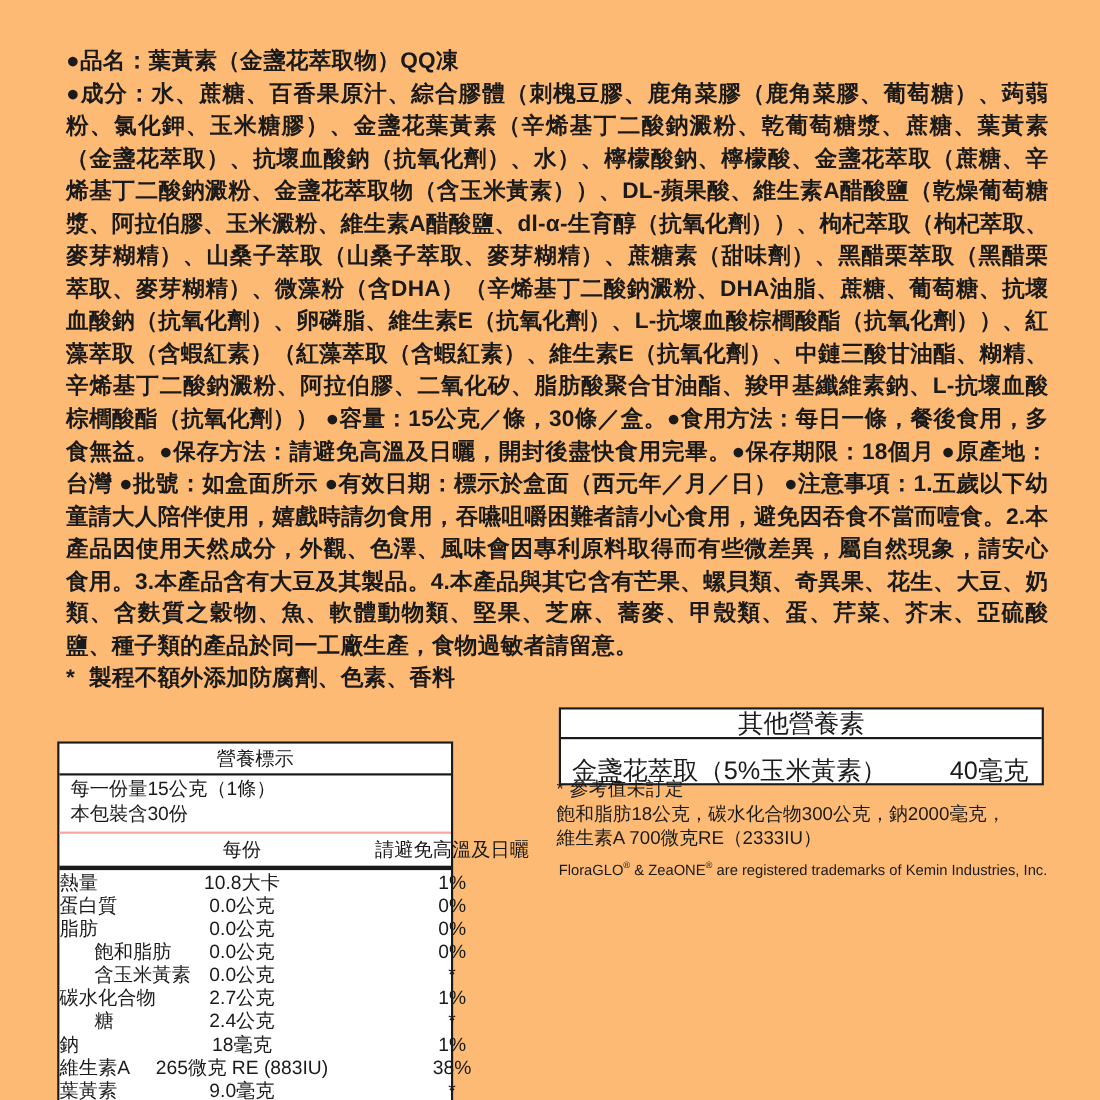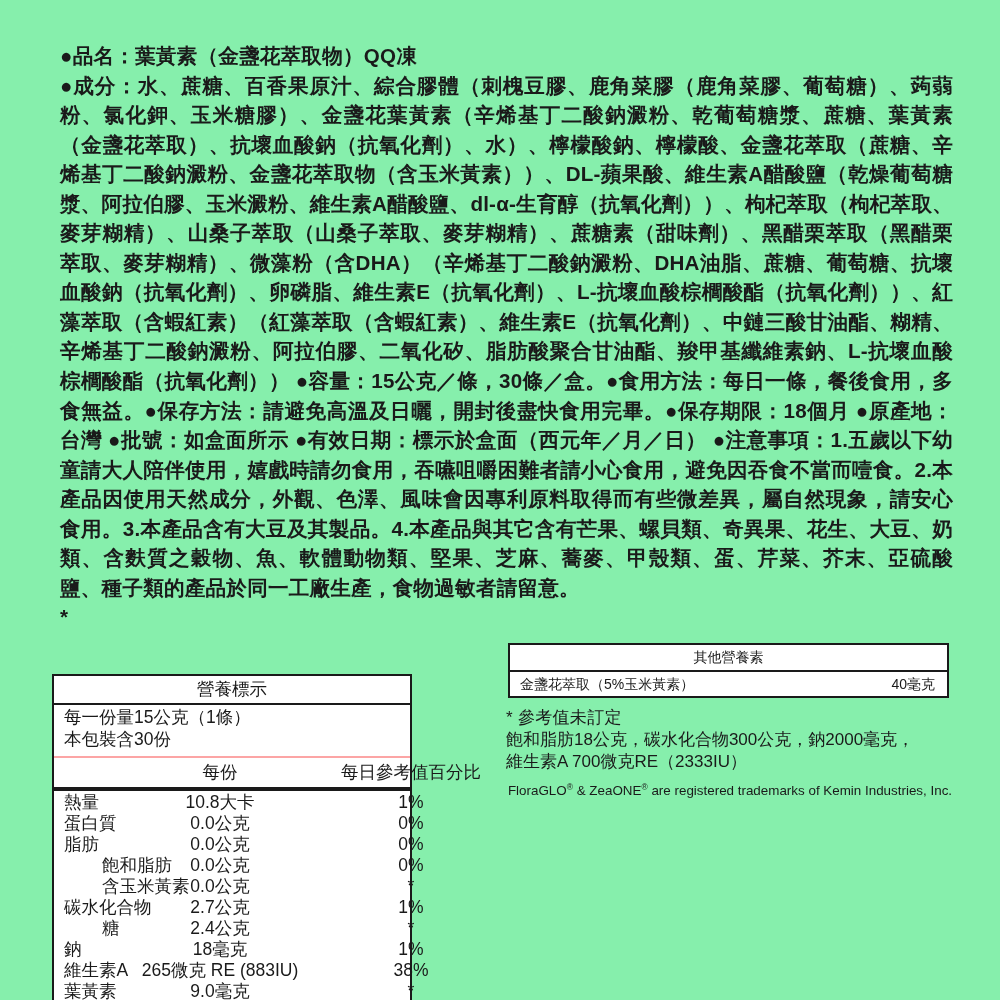--- a/index.html
+++ b/index.html
@@ -1,20 +1,20 @@
 <!DOCTYPE html>
 <html lang="zh-Hant"><head>
 <meta charset="utf-8">
 <style>
   html,body{margin:0;padding:0;}
   body{
     width:1000px;height:1000px;background:#ffffff;position:relative;overflow:hidden;
     font-family:"Liberation Sans",sans-serif;color:#1a1a1a;
   }
-  .page{position:absolute;inset:0;background:#86efac;}
+  .page{position:absolute;inset:0;background:#fdba74;}
 
   
   .body-text{
     position:absolute;left:60px;top:41px;width:893px;
     font-size:20.6px;line-height:29.55px;font-weight:600;
     text-align:justify;text-justify:inter-ideograph;
     letter-spacing:0.2px;
   }
   .body-text p{margin:0;padding:0;}
   .note-line{display:flex;margin-left:-15px;text-align:left;}
@@ -23,61 +23,62 @@
   
   .nutri{
     position:absolute;left:52px;top:674px;width:360px;box-sizing:border-box;
     border:2px solid #1a1a1a;background:#fff;font-size:17.5px;font-weight:400;
   }
   .nutri-title{height:27px;line-height:27px;text-align:center;border-bottom:2px solid #1a1a1a;}
   .nutri-serving{line-height:22px;padding:1px 0 6px 10px;border-bottom:2px solid #fca5a5;}
   .nutri-colhead{position:relative;height:29px;line-height:29px;border-bottom:4px solid #1a1a1a;padding-left:28px;}
   .nrow{position:relative;height:21px;line-height:21px;}
   .nrows{padding:1px 0 2px 0;}
-  .lbl{padding-left:10px;display:inline-block;}
-  .nrow.indent .lbl{padding-left:48px;}
+  .lbl{padding-left:0;display:inline-block;}
+  .nrow.indent .lbl{padding-left:32px;}
   .colc{position:absolute;top:0;left:80px;width:172px;text-align:center;white-space:nowrap;}
   .colr{position:absolute;top:0;left:274px;width:166px;text-align:center;white-space:nowrap;}
 
   
   .other{
     position:absolute;left:508px;top:643px;width:441px;box-sizing:border-box;
-    border:2px solid #1a1a1a;background:#fff;font-size:14px;font-weight:400;
+    border:2px solid #1a1a1a;background:#fff;font-size:23px;font-weight:400;
   }
   .other-title{height:25px;line-height:25px;text-align:center;border-bottom:2px solid #1a1a1a;}
-  .other-row{display:flex;justify-content:space-between;align-items:center;height:24px;line-height:24px;padding:0 12px 0 10px;}
+  .other-row{display:flex;justify-content:space-between;align-items:center;height:24px;line-height:24px;padding:16px 12px 0 10px;}
 
   
   .footnotes{position:absolute;left:506px;top:707px;width:448px;font-size:17px;line-height:22px;font-weight:400;}
   .ref-note{letter-spacing:0.3px;}
   .tm{margin-top:10px;font-size:13.4px;line-height:16px;color:#1a1a1a;text-align:center;}
   .tm sup{font-size:8.5px;vertical-align:super;line-height:0;}
 </style>
 </head>
 <body>
 
 <div class="page">
 
   <div class="body-text">
     <p>●品名：葉黃素（金盞花萃取物）QQ凍</p>
     <p>●成分：水、蔗糖、百香果原汁、綜合膠體（刺槐豆膠、鹿角菜膠（鹿角菜膠、葡萄糖）、蒟蒻粉、氯化鉀、玉米糖膠）、金盞花葉黃素（辛烯基丁二酸鈉澱粉、乾葡萄糖漿、蔗糖、葉黃素（金盞花萃取）、抗壞血酸鈉（抗氧化劑）、水）、檸檬酸鈉、檸檬酸、金盞花萃取（蔗糖、辛烯基丁二酸鈉澱粉、金盞花萃取物（含玉米黃素））、DL-蘋果酸、維生素A醋酸鹽（乾燥葡萄糖漿、阿拉伯膠、玉米澱粉、維生素A醋酸鹽、dl-α-生育醇（抗氧化劑））、枸杞萃取（枸杞萃取、麥芽糊精）、山桑子萃取（山桑子萃取、麥芽糊精）、蔗糖素（甜味劑）、黑醋栗萃取（黑醋栗萃取、麥芽糊精）、微藻粉（含DHA）（辛烯基丁二酸鈉澱粉、DHA油脂、蔗糖、葡萄糖、抗壞血酸鈉（抗氧化劑）、卵磷脂、維生素E（抗氧化劑）、L-抗壞血酸棕櫚酸酯（抗氧化劑））、紅藻萃取（含蝦紅素）（紅藻萃取（含蝦紅素）、維生素E（抗氧化劑）、中鏈三酸甘油酯、糊精、辛烯基丁二酸鈉澱粉、阿拉伯膠、二氧化矽、脂肪酸聚合甘油酯、羧甲基纖維素鈉、L-抗壞血酸棕櫚酸酯（抗氧化劑）） ●容量：15公克／條，30條／盒。●食用方法：每日一條，餐後食用，多食無益。●保存方法：請避免高溫及日曬，開封後盡快食用完畢。●保存期限：18個月 ●原產地：台灣 ●批號：如盒面所示 ●有效日期：標示於盒面（西元年／月／日） ●注意事項：1.五歲以下幼童請大人陪伴使用，嬉戲時請勿食用，吞嚥咀嚼困難者請小心食用，避免因吞食不當而噎食。2.本產品因使用天然成分，外觀、色澤、風味會因專利原料取得而有些微差異，屬自然現象，請安心食用。3.本產品含有大豆及其製品。4.本產品與其它含有芒果、螺貝類、奇異果、花生、大豆、奶類、含麩質之穀物、魚、軟體動物類、堅果、芝麻、蕎麥、甲殼類、蛋、芹菜、芥末、亞硫酸鹽、種子類的產品於同一工廠生產，食物過敏者請留意。</p>
     <p class="note-line">
       <span class="note-star">*</span>
+      <span>製程不額外添加防腐劑、色素、香料</span>
     </p>
   </div>
 
   <div class="nutri">
     <div class="nutri-title">營養標示</div>
     <div class="nutri-serving">
       <div>每一份量15公克（1條）</div>
       <div>本包裝含30份</div>
     </div>
     <div class="nutri-colhead">
       <span class="colc">每份</span>
-      <span class="colr">每日參考值百分比</span>
+      <span class="colr">請避免高溫及日曬</span>
     </div>
     <div class="nrows">
       <div class="nrow">
         <span class="lbl">熱量</span>
         <span class="colc">10.8大卡</span>
         <span class="colr">1%</span>
       </div>
       <div class="nrow">
         <span class="lbl">蛋白質</span>
         <span class="colc">0.0公克</span>

